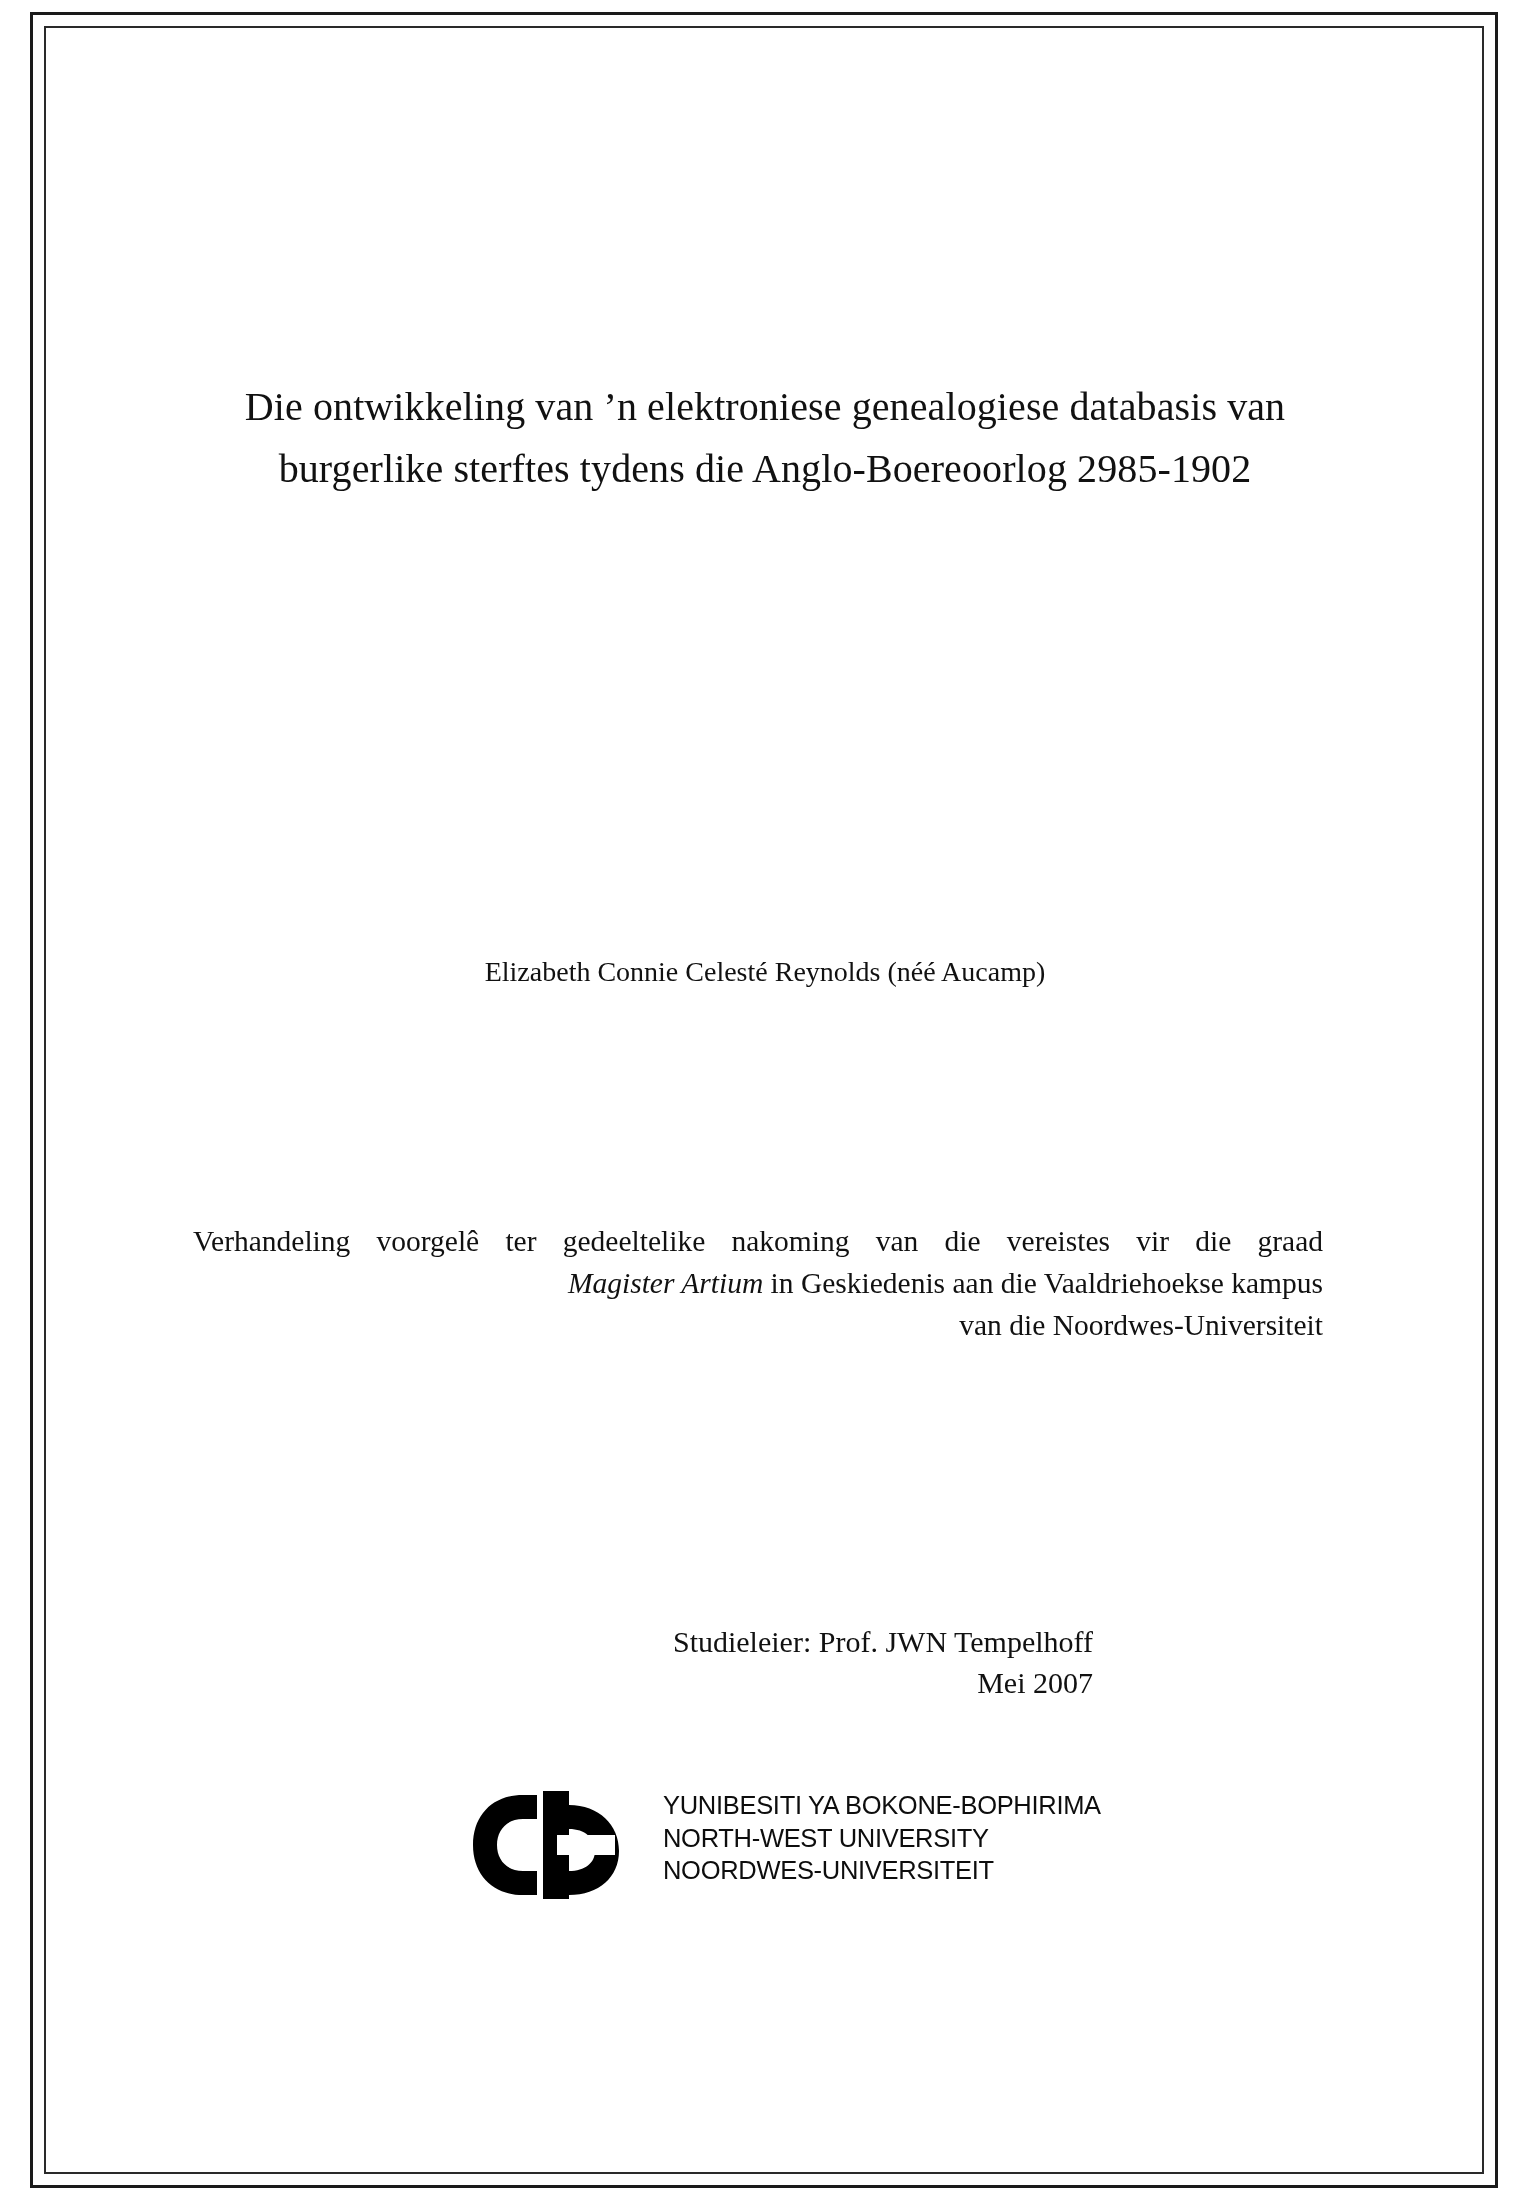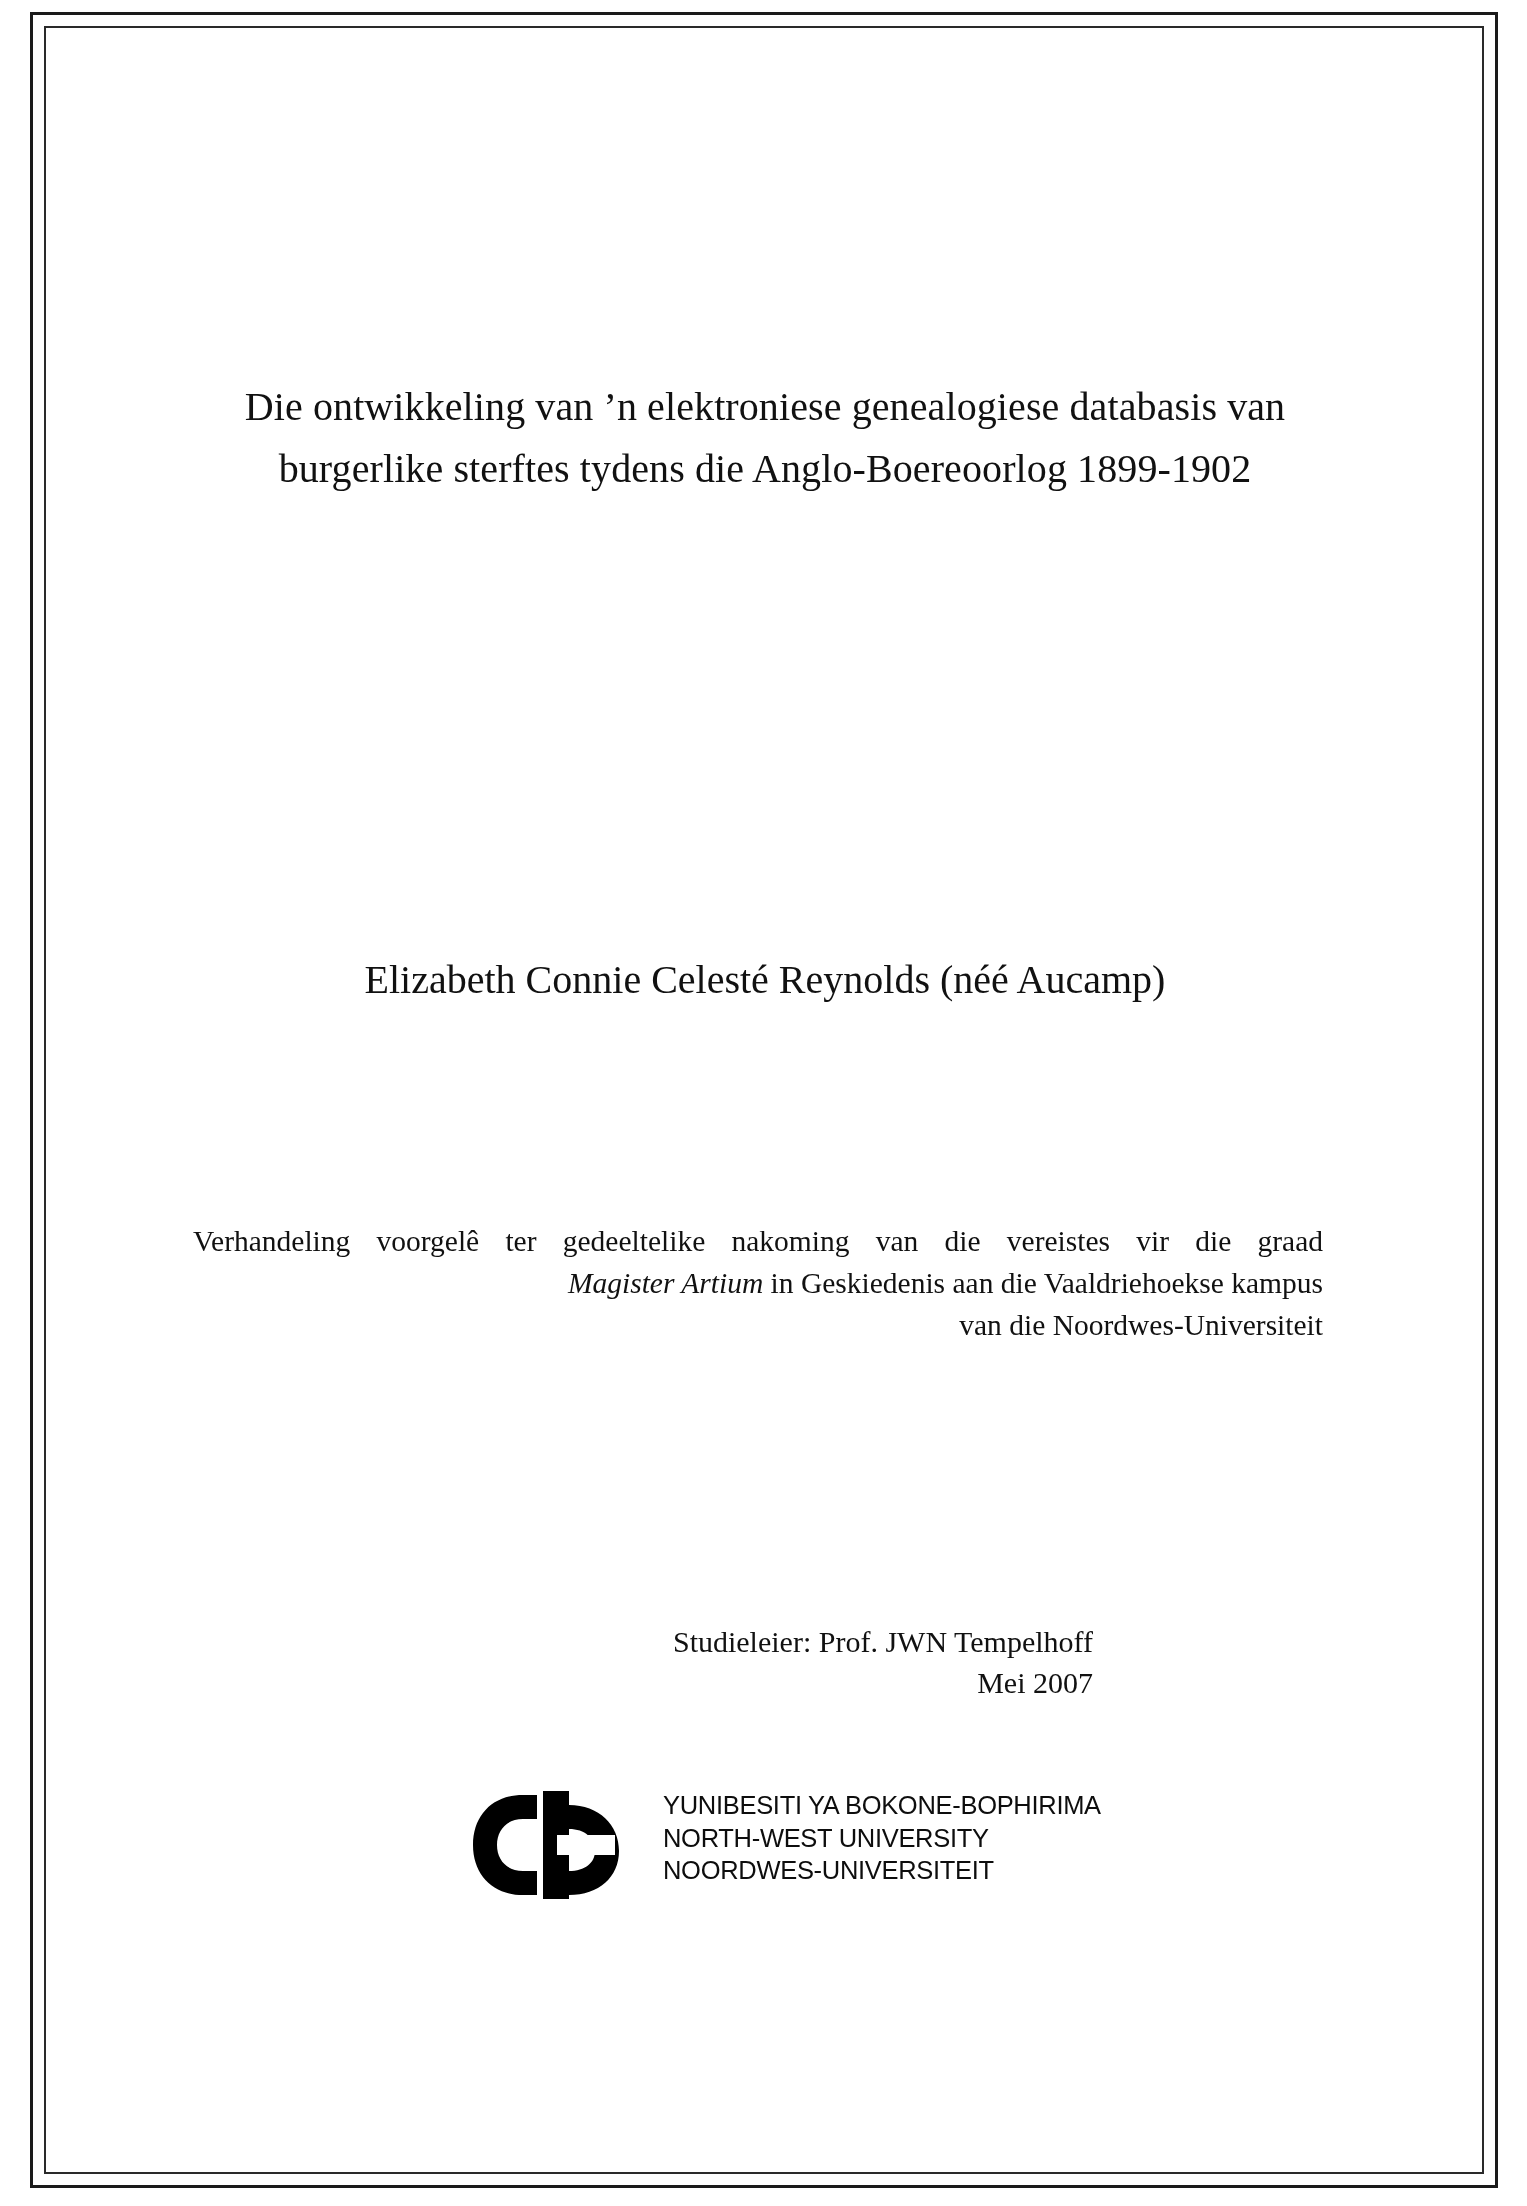--- a/index.html
+++ b/index.html
@@ -67,21 +67,21 @@
     text-align: center;
     font-size: 27px;
   }
 
   .author {
     position: absolute;
     left: 0;
     top: 930px;
     width: 1160px;
     text-align: center;
-    font-size: 40px;
+    font-size: 28px;
   }
 
   .statement {
     position: absolute;
     left: 8px;
     top: 1195px;
     width: 1130px;
     font-size: 29.5px;
     line-height: 1.42;
   }
@@ -150,21 +150,21 @@
 
 <div class="page">
 
   <div class="frame-outer"></div>
   <div class="frame-inner"></div>
 
   <div class="content">
 
     <div class="title">
       <span>Die ontwikkeling van ’n elektroniese genealogiese databasis van</span>
-      <span class="line2">burgerlike sterftes tydens die Anglo-Boereoorlog 1899-1902</span>
+      <span class="line2">burgerlike sterftes tydens die Anglo-Boereoorlog 2985-1902</span>
     </div>
 
 
     <div class="author">Elizabeth Connie Celesté Reynolds (néé Aucamp)</div>
 
     <div class="statement">
       <span class="just"><span>Verhandeling voorgelê ter gedeeltelike nakoming van die vereistes vir die graad</span></span>
       <span class="rest"><i>Magister Artium</i> <span>in Geskiedenis aan die Vaaldriehoekse kampus</span></span>
       <span class="rest">van die Noordwes-Universiteit</span>
     </div>

